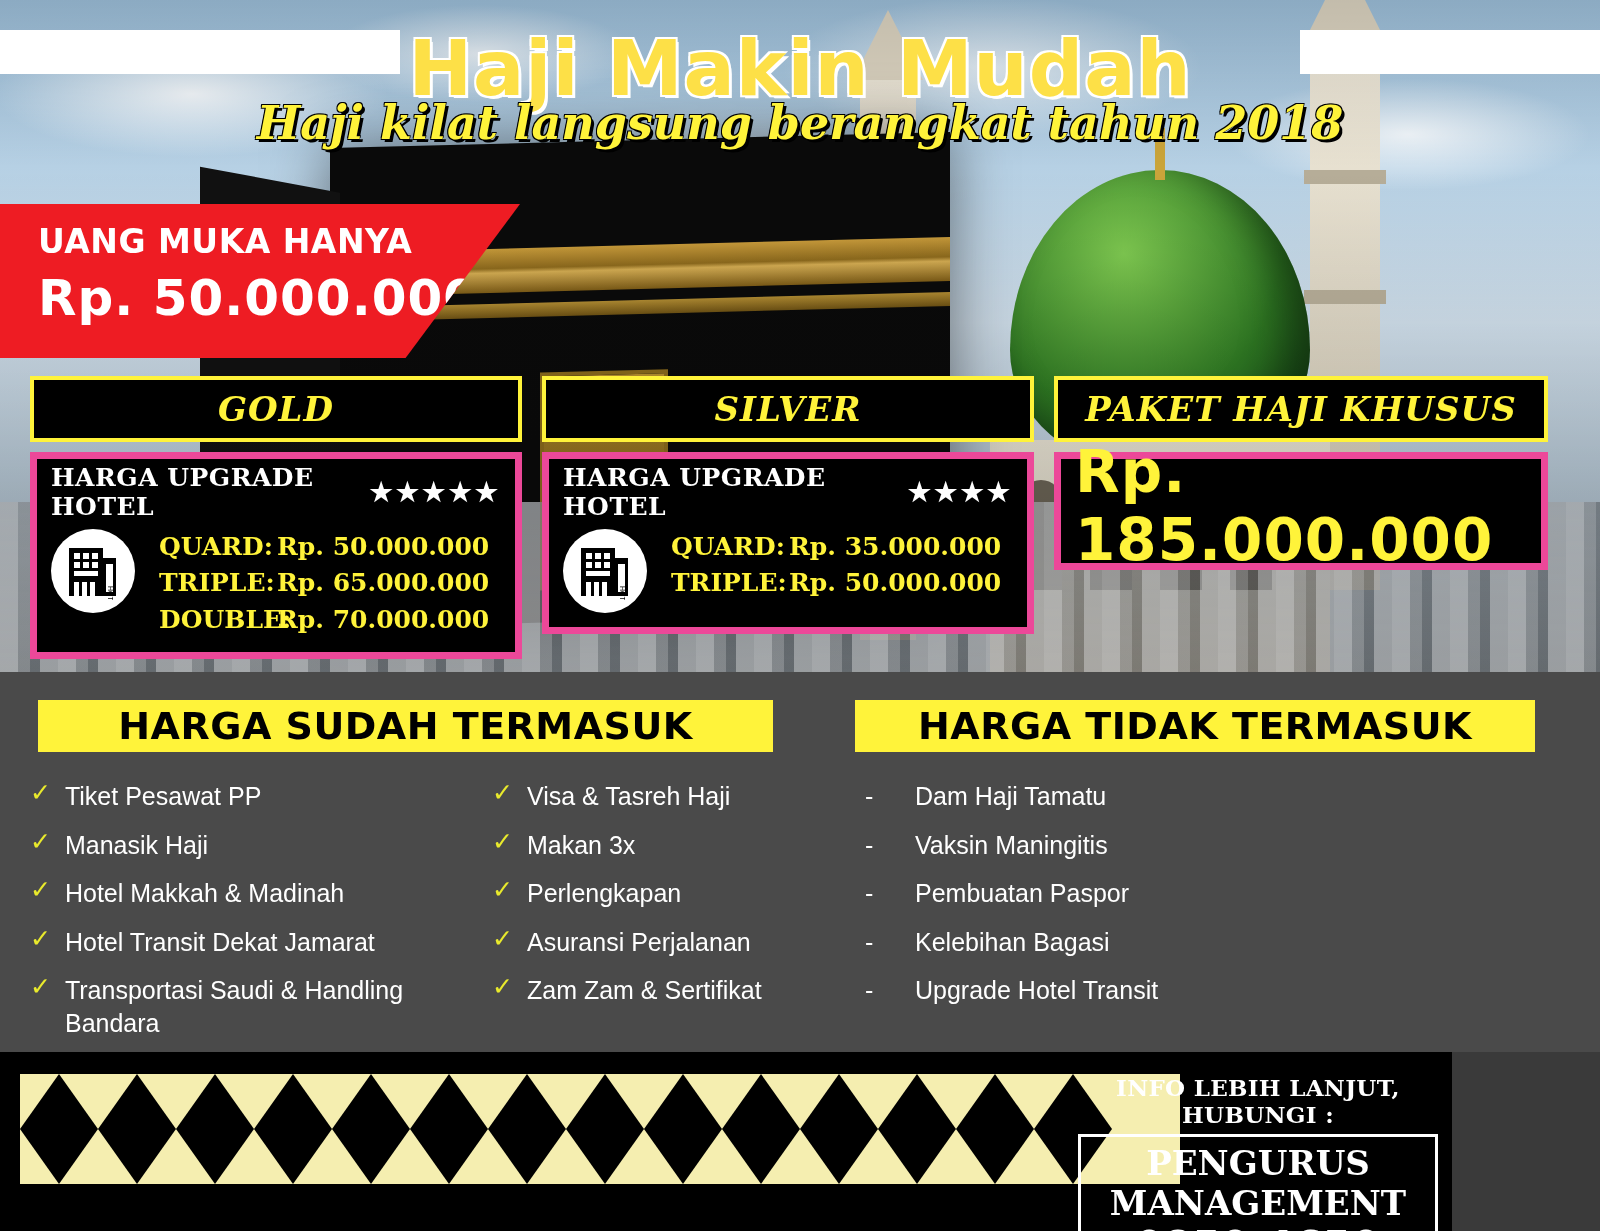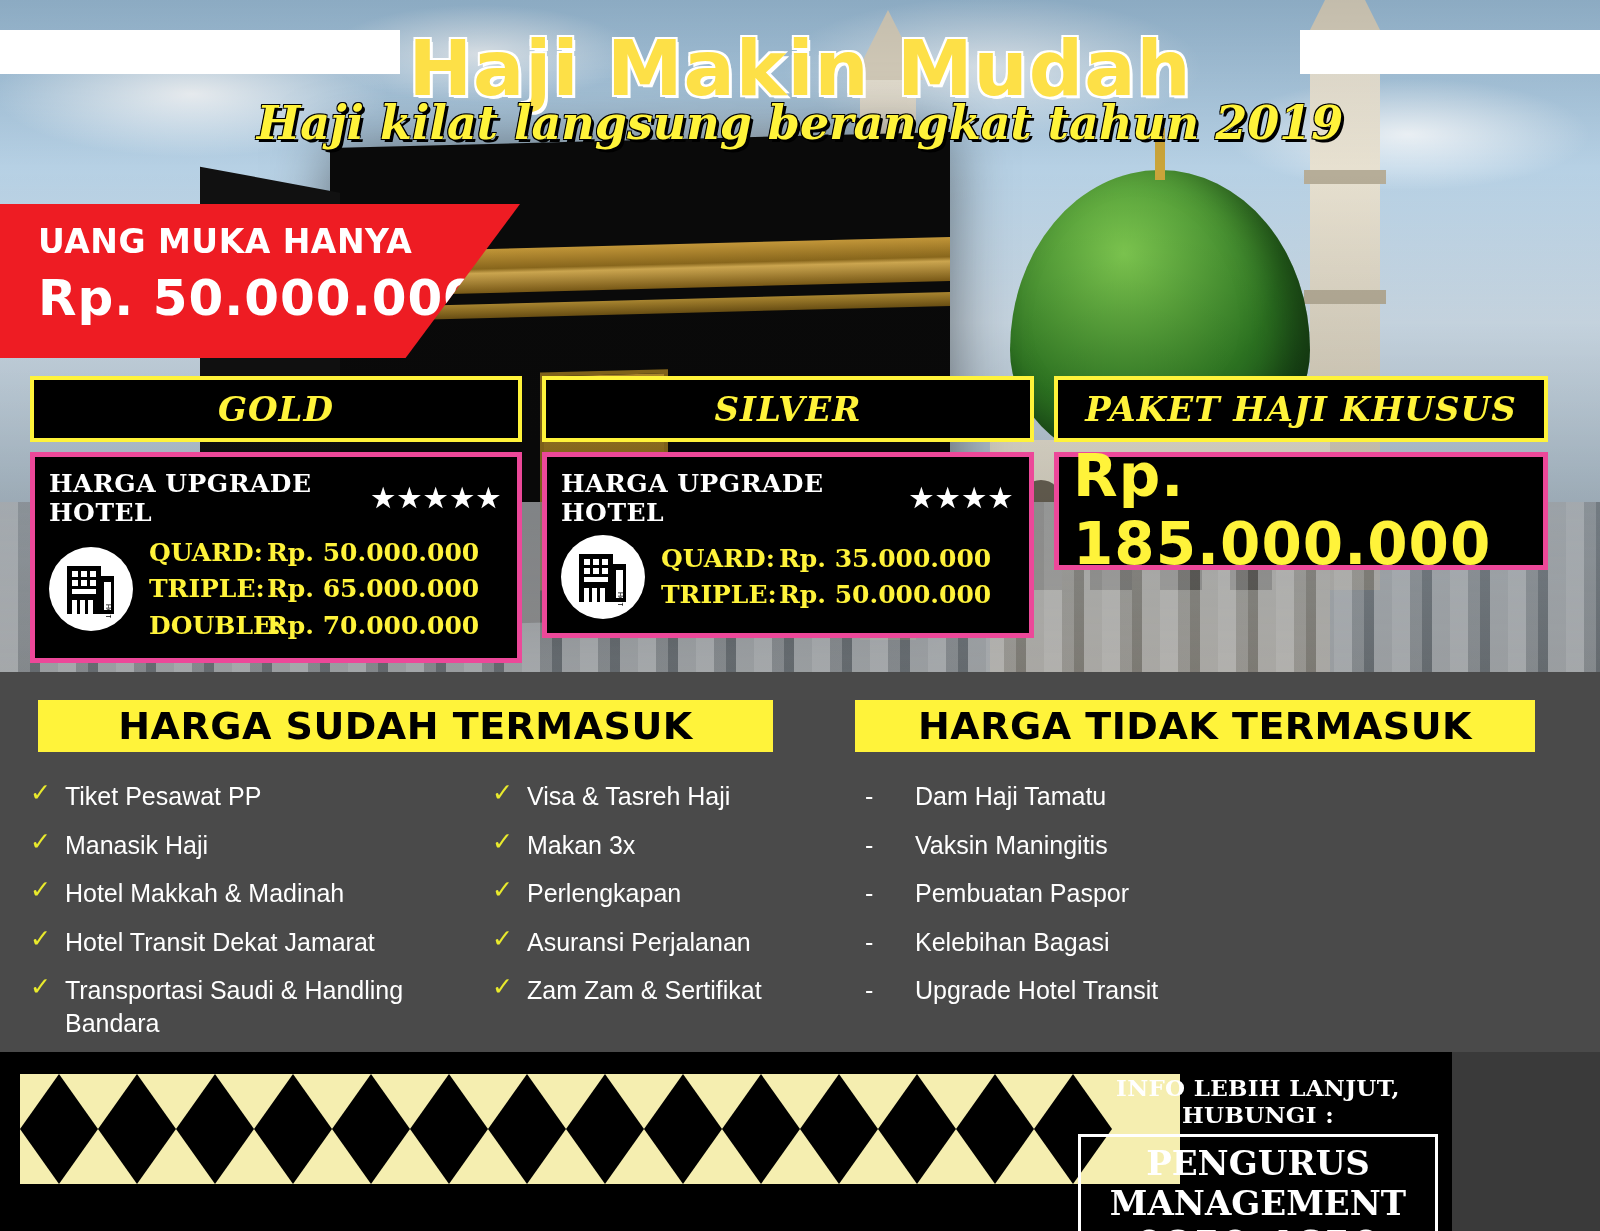--- a/index.html
+++ b/index.html
@@ -209,22 +209,22 @@
     color: #fff33a;
     font-family: "DejaVu Serif", serif;
     font-weight: bold;
     font-size: 34px;
     letter-spacing: 1px;
     font-style: italic;
   }
   .pkg-body {
     margin-top: 10px;
     background: #000;
-    border: 5px solid #ec4899;
-    padding: 12px 14px 14px 14px;
+    border: 7px solid #ec4899;
+    padding: 4px 14px 14px 14px;
     box-sizing: border-box;
   }
   .pkg-body.khusus {
     height: 118px;
     display:flex; align-items:center; justify-content:center;
   }
   .price-big {
     color: #fff33a;
     font-family: "DejaVu Sans", sans-serif;
     font-weight: bold;
@@ -233,21 +233,21 @@
   }
   .upgrade-row {
     display: flex; align-items: center; gap: 14px;
     color: #fff;
     font-family: "DejaVu Serif", serif;
     font-weight: bold;
     font-size: 25px;
     letter-spacing: .5px;
   }
   .stars { color: #fff; font-size: 26px; letter-spacing: 3px; }
-  .pkg-detail { display: flex; align-items: center; gap: 16px; margin-top: 8px; }
+  .pkg-detail { display: flex; align-items: flex-start; gap: 24px; margin-top: 8px; }
   .hotel-icon {
     width: 84px; height: 84px; border-radius: 50%;
     background: #fff;
     position: relative; flex: 0 0 auto;
     display:flex;align-items:center;justify-content:center;
   }
   .rates { color: #fff33a; font-family: "DejaVu Serif", serif; font-weight: bold; font-size: 25px; line-height: 1.45; }
   .rates .k { display: inline-block; width: 118px; }
 
   
@@ -357,21 +357,21 @@
     </div>
     <div class="crowd"></div>
     <div class="photo-dark"></div>
   </div>
 
   <div class="header-bars">
     <div class="bar-left"></div>
     <div class="bar-right"></div>
   </div>
   <div class="title">Haji Makin Mudah</div>
-  <div class="subtitle">Haji kilat langsung berangkat tahun 2019</div>
+  <div class="subtitle">Haji kilat langsung berangkat tahun 2018</div>
 
   <div class="dp-banner">
     <div class="dp-label">UANG MUKA HANYA</div>
     <div class="dp-amount">Rp. 50.000.000</div>
   </div>
 
   <div class="packages">
 
     <div class="pkg">
       <div class="pkg-head">GOLD</div>

